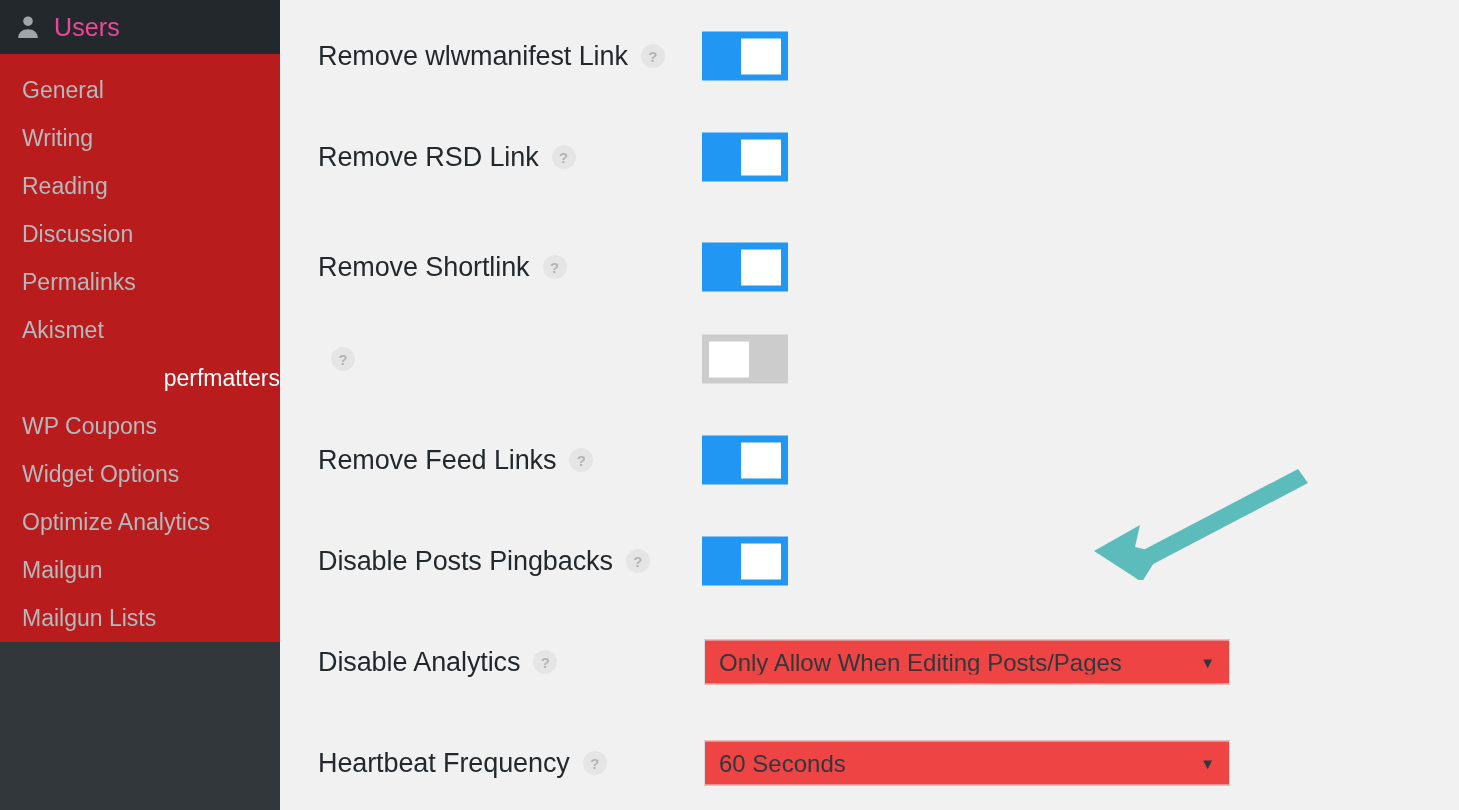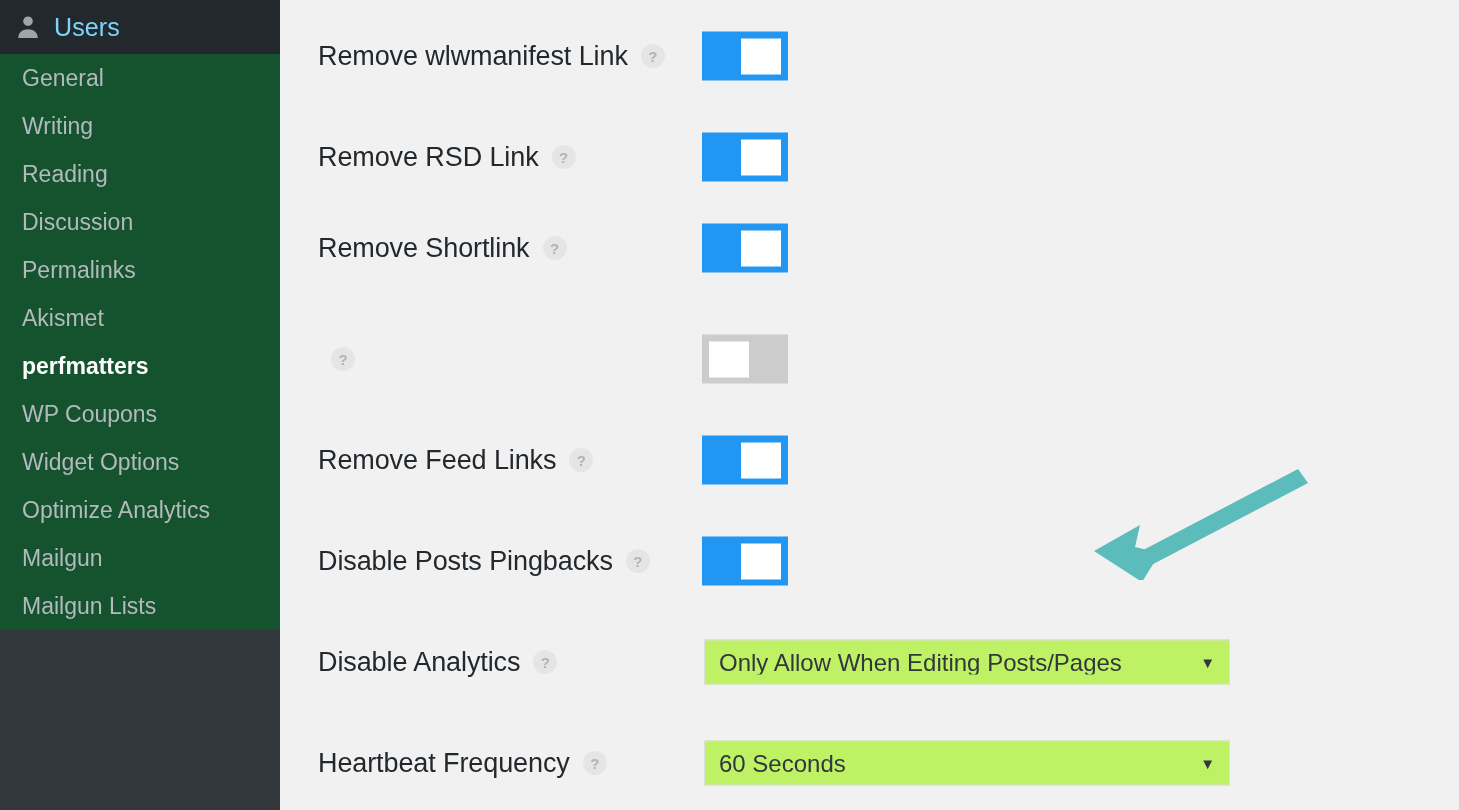--- a/index.html
+++ b/index.html
@@ -49,21 +49,21 @@
     display: flex;
     align-items: center;
     justify-content: flex-start;
     color: #a0a5aa;
   }
 
   .menu-item .mi-label {
     font-size: 25px;
     font-weight: 400;
     letter-spacing: 0.1px;
-    color: #7dd3fc;
+    color: #ec4899;
     line-height: 1;
   }
 
   .menu-item.current {
     background: #0073aa;
   }
   .menu-item.current .mi-icon { color: #fff; }
   .menu-item.current .mi-label { color: #fff; }
 
   
@@ -74,36 +74,38 @@
     transform: translateY(-50%);
     width: 0;
     height: 0;
     border-top: 18px solid transparent;
     border-bottom: 18px solid transparent;
     border-right: 16px solid #f1f1f1;
   }
 
   
   .submenu {
-    background: #14532d;
+    background: #b91c1c;
+    padding-top: 12px;
   }
 
   .submenu-item {
     display: block;
     padding: 9px 0 9px 22px;
     font-size: 23px;
     line-height: 30px;
     color: #b4b9be;
     cursor: pointer;
     white-space: nowrap;
   }
 
   .submenu-item.active {
     color: #ffffff;
-    font-weight: bold;
+    font-weight: normal;
+    text-align: right;
   }
 
   
   #main {
     position: absolute;
     left: 280px; top: 0;
     width: 975px;
     height: 810px;
     background: #f1f1f1;
   }
@@ -187,21 +189,21 @@
   }
 
   
   .select {
     position: absolute;
     left: 424px;
     top: 50%;
     transform: translateY(-50%);
     width: 526px;
     height: 45px;
-    background: #bef264;
+    background: #ef4444;
     border: 1px solid #ddd;
     display: flex;
     align-items: center;
     cursor: pointer;
   }
 
   .select .sel-text {
     font-size: 24px;
     color: #32373c;
     padding-left: 14px;
@@ -282,21 +284,21 @@
         </div>
         <div class="row" style="top: 129px;">
           <div class="row-label">
             <span class="lbl-text">Remove RSD Link</span>
             <span class="help-icon">?</span>
           </div>
           <div class="toggle on">
             <div class="knob"></div>
           </div>
         </div>
-        <div class="row" style="top: 220px; padding-left: 12px;">
+        <div class="row" style="top: 239px; padding-left: 12px;">
           <div class="row-label">
             <span class="lbl-text">Remove Shortlink</span>
             <span class="help-icon">?</span>
           </div>
           <div class="toggle on">
             <div class="knob"></div>
           </div>
         </div>
         <div class="row" style="top: 331px;">
           <div class="row-label">

